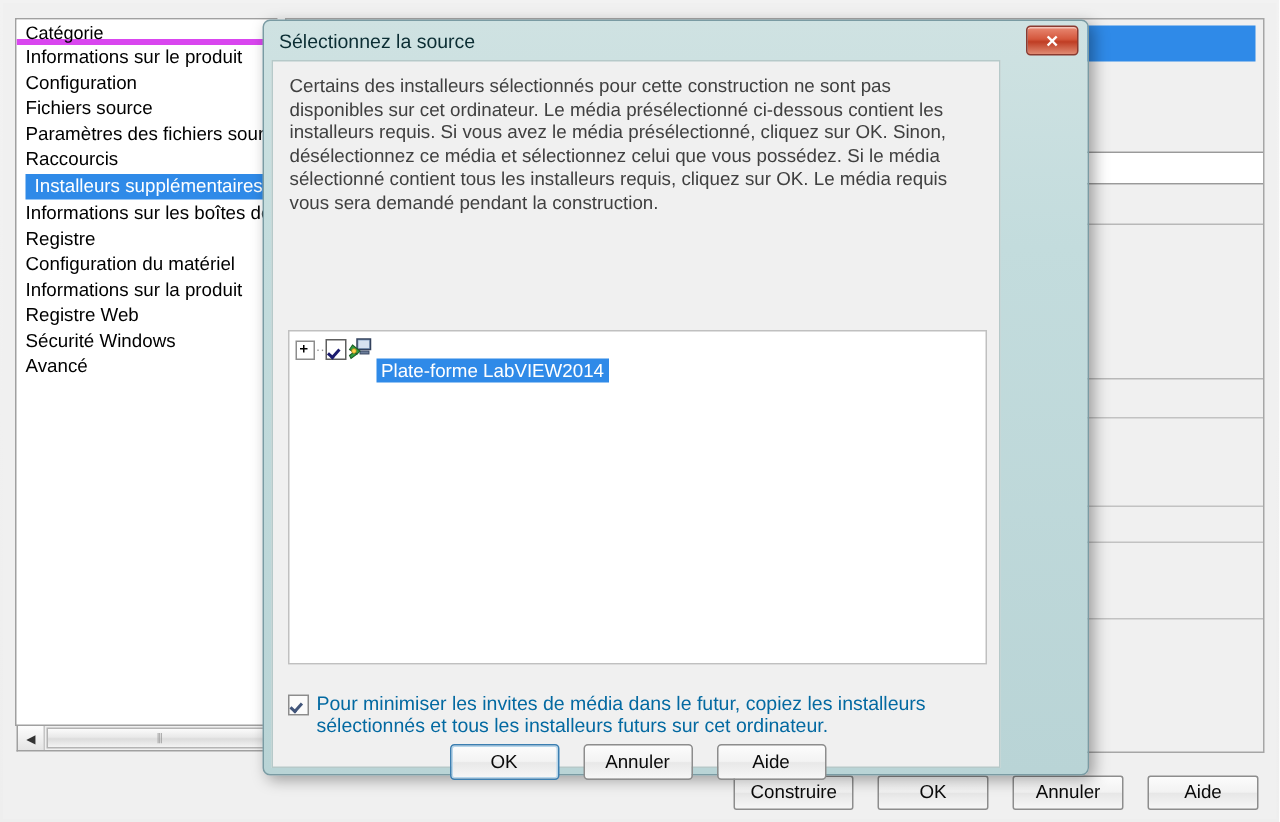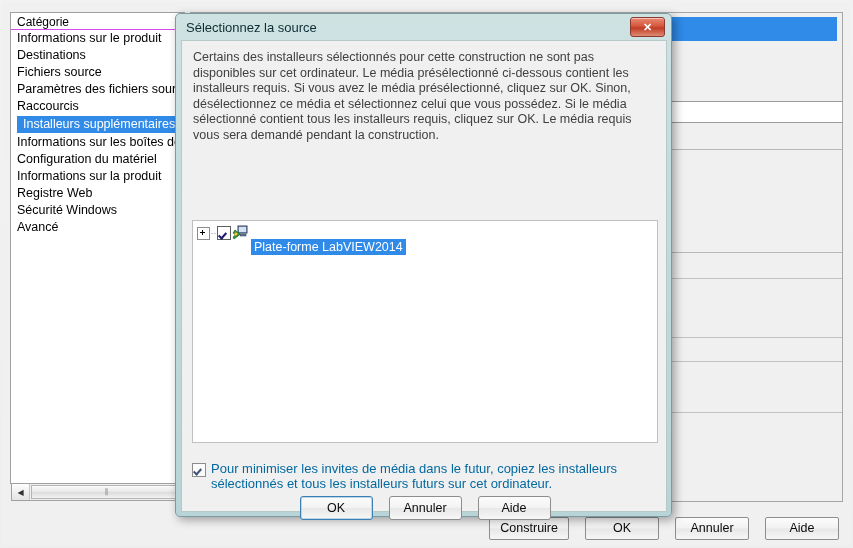--- a/index.html
+++ b/index.html
@@ -44,21 +44,21 @@
     background: #ffffff;
     border: 1px solid #a0a0a0;
     border-right: none;
     box-sizing: border-box;
     overflow: hidden;
   }
   .category-header {
     padding: 2px 0 2px 6px;
     font-size: 12px;
     color: #000;
-    border-bottom: 1px solid #d946ef;
+    border-bottom: 4px solid #d946ef;
     height: 17px;
     box-sizing: border-box;
     line-height: 14px;
     background: #ffffff;
   }
   .category-list {
     padding: 0;
     margin: 0;
     list-style: none;
   }
@@ -221,21 +221,21 @@
     display: flex;
     align-items: center;
     justify-content: center;
     box-sizing: border-box;
   }
 
   
   .dialog {
     position: absolute;
     left: 175px; top: 13px;
-    width: 497px; height: 504px;
+    width: 551px; height: 504px;
     box-sizing: border-box;
     border: 1px solid #7a9ba3;
     border-radius: 5px;
     background: linear-gradient(to bottom, #cfe2e2 0%, #c3dcdd 30%, #b9d4d6 100%);
     box-shadow: 3px 3px 10px rgba(0,0,0,0.35);
     padding: 0;
   }
   .dlg-titlebar {
     height: 26px;
     position: relative;
@@ -417,28 +417,29 @@
 
 <div id="screen">
 
   <div class="bg-window">
     <div class="bg-window-inner"></div>
 
     <div class="category-panel">
       <div class="category-header">Catégorie</div>
       <ul class="category-list">
         <li class="category-item">Informations sur le produit</li>
-        <li class="category-item">Destinations</li>
+        <li class="category-item">Configuration</li>
         <li class="category-item">Fichiers source</li>
         <li class="category-item">Paramètres des fichiers source</li>
         <li class="category-item">Raccourcis</li>
         <li class="cat-sel-wrap">
           <span class="category-item selected">Installeurs supplémentaires</span>
         </li>
         <li class="category-item">Informations sur les boîtes de</li>
+        <li class="category-item">Registre</li>
         <li class="category-item">Configuration du matériel</li>
         <li class="category-item">Informations sur la produit</li>
         <li class="category-item">Registre Web</li>
         <li class="category-item">Sécurité Windows</li>
         <li class="category-item">Avancé</li>
       </ul>
     </div>
 
     <div class="cat-hscroll">
       <div class="hs-arrow">◀</div>

